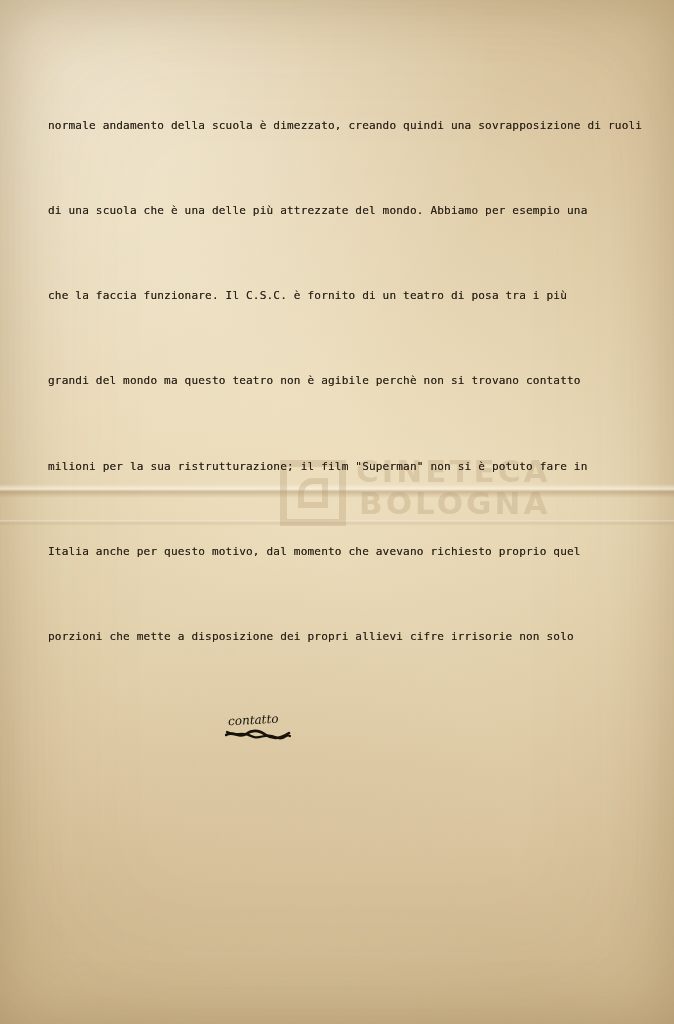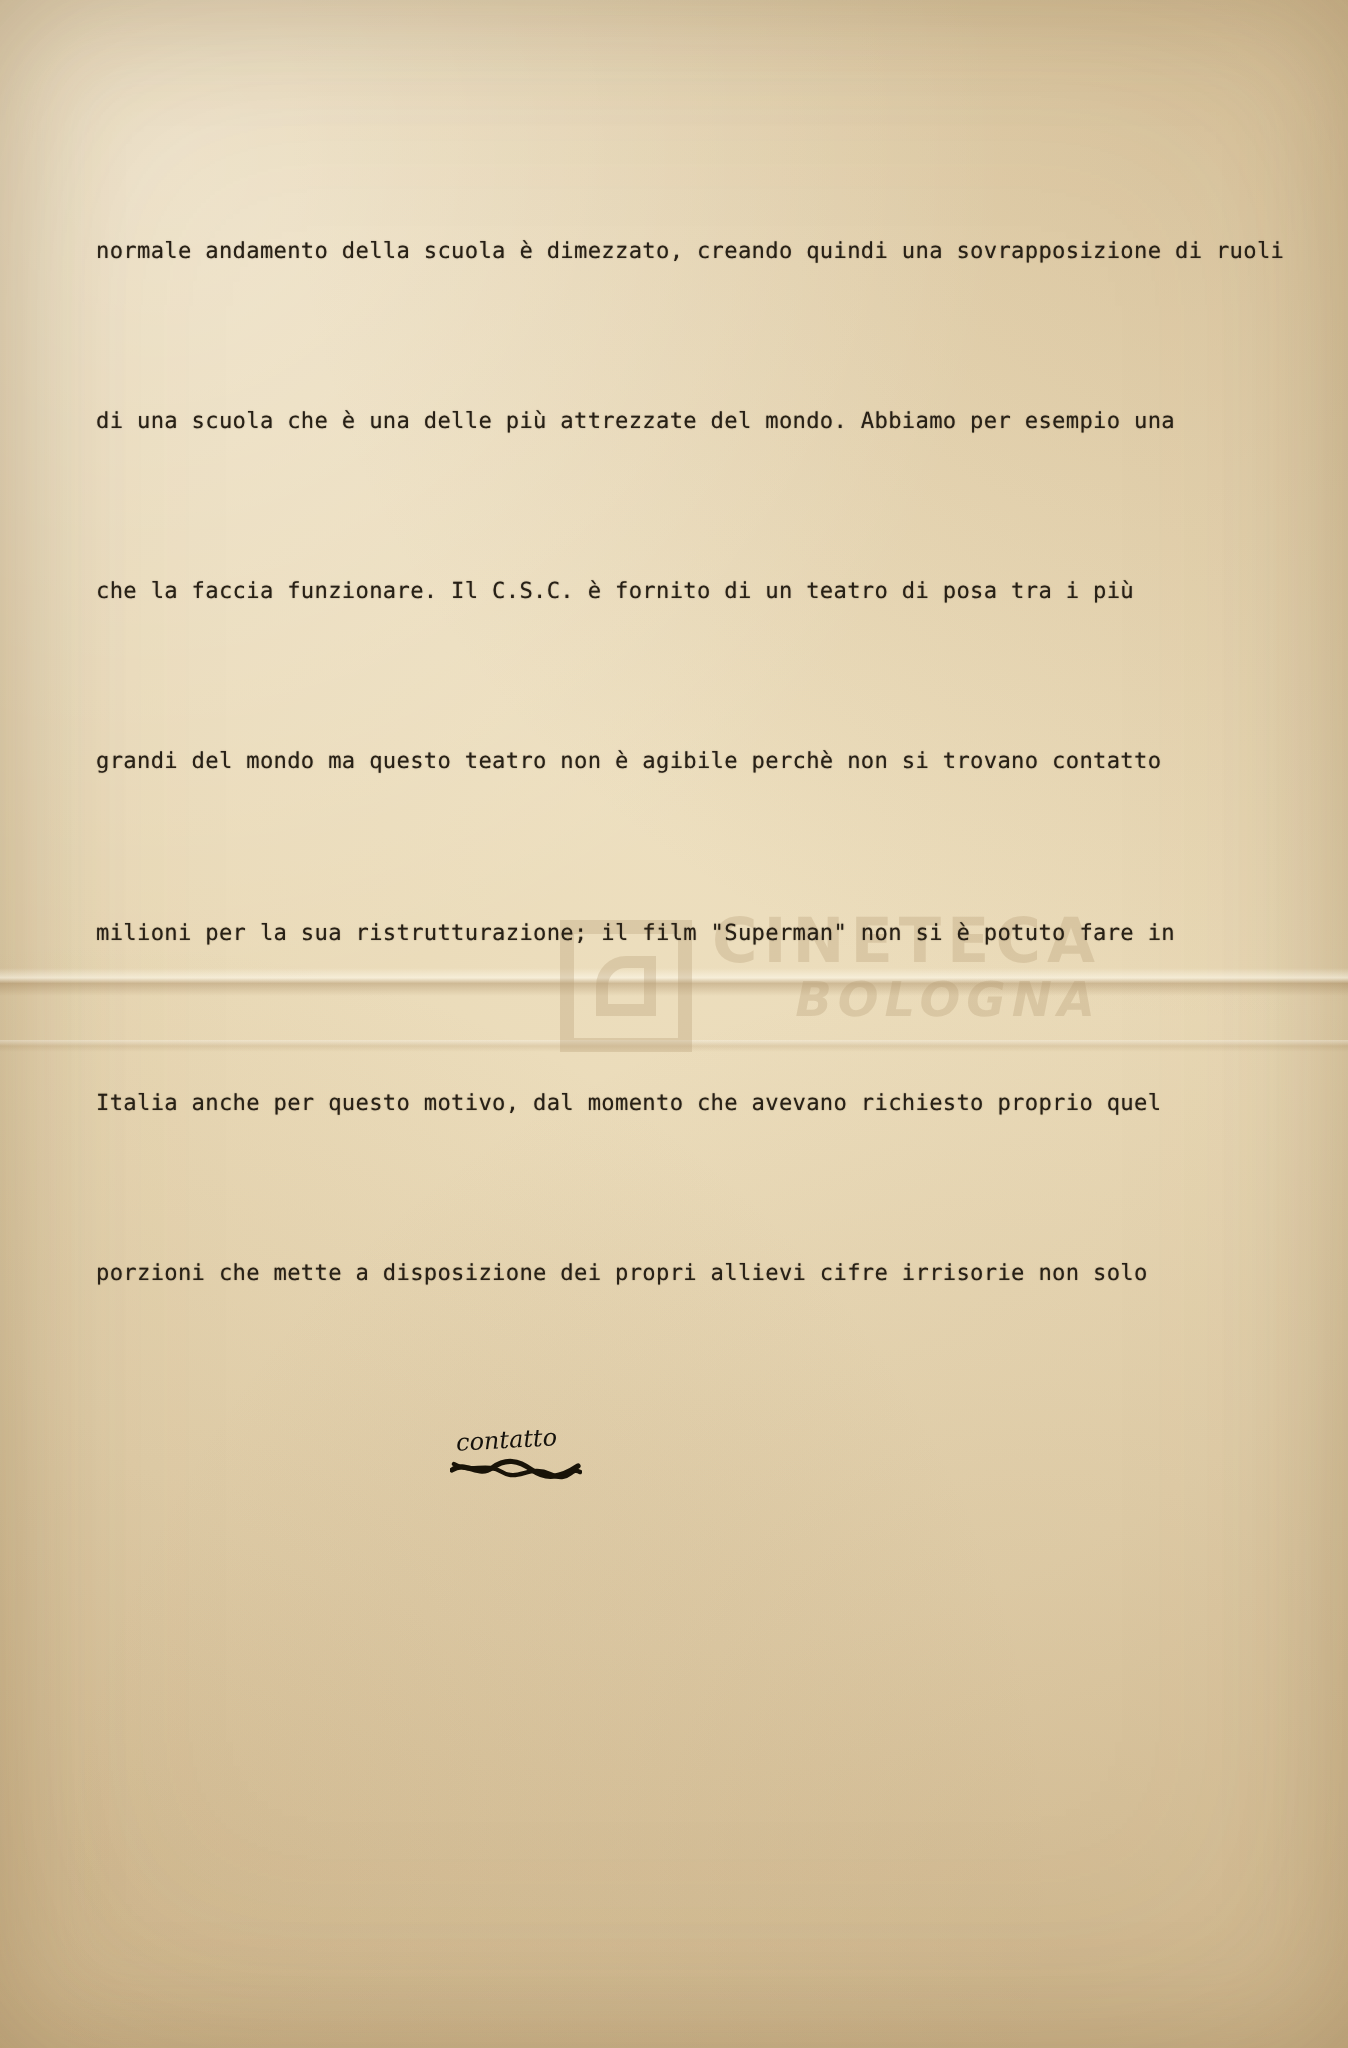--- a/index.html
+++ b/index.html
@@ -96,21 +96,21 @@
     border-radius: 50% 0 0 0;
   }
   .wm-text {
     font-family: "DejaVu Sans", sans-serif;
     font-weight: bold;
     color: #b49a72;
     letter-spacing: 3px;
     line-height: 1.02;
   }
   .wm-line1 { font-size: 31px; }
-  .wm-line2 { font-size: 24px; font-style: italic; }
+  .wm-line2 { font-size: 31px; }
 
   
   #typescript {
     position: absolute;
     left: 48px;
     top: 55px;
     width: 590px;
     color: #272016;
     font-family: "DejaVu Sans Mono", monospace;
     font-size: 11.1px;

